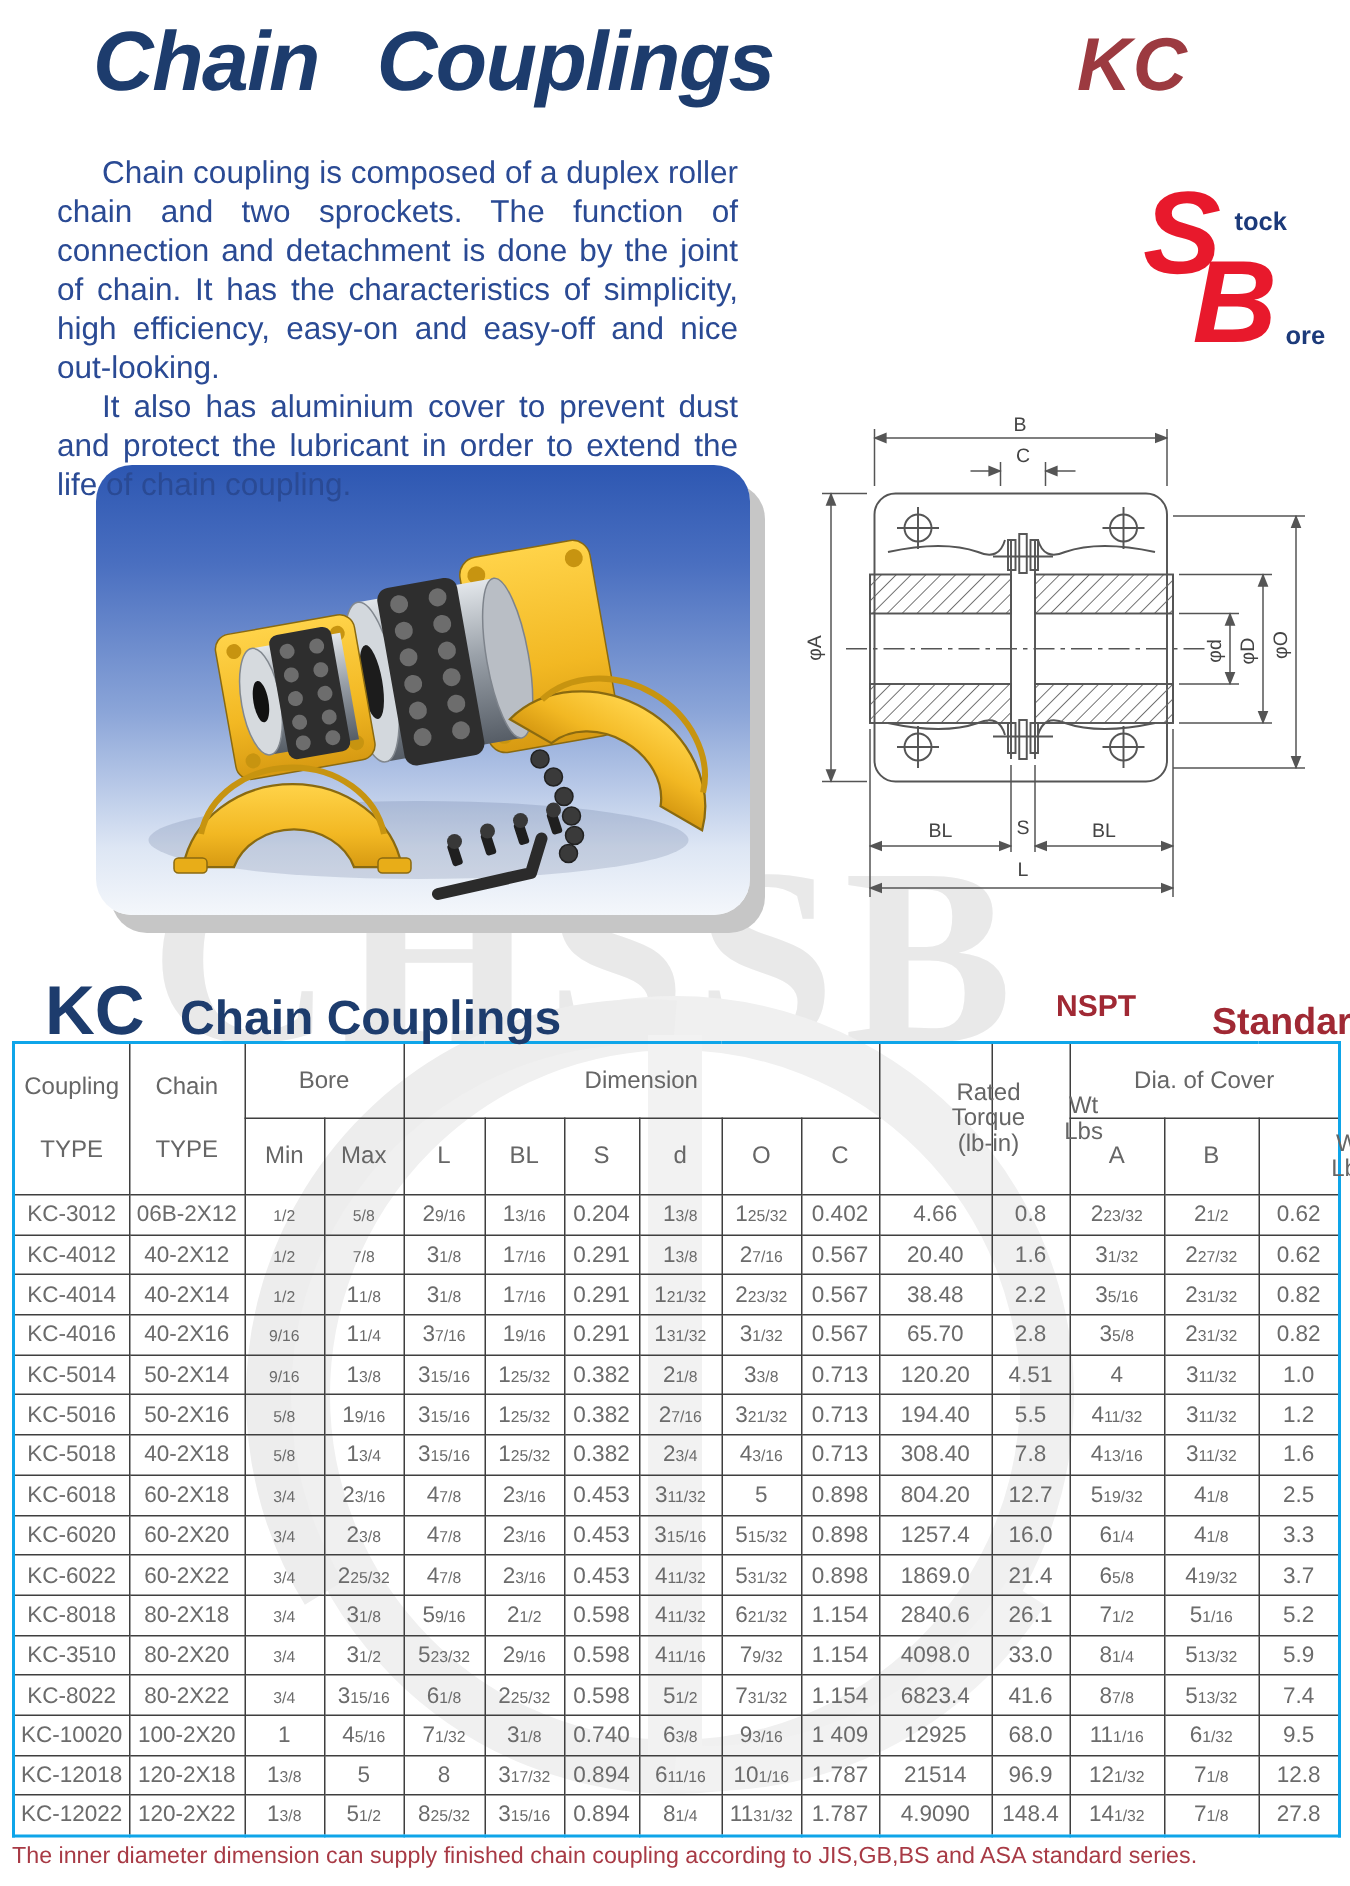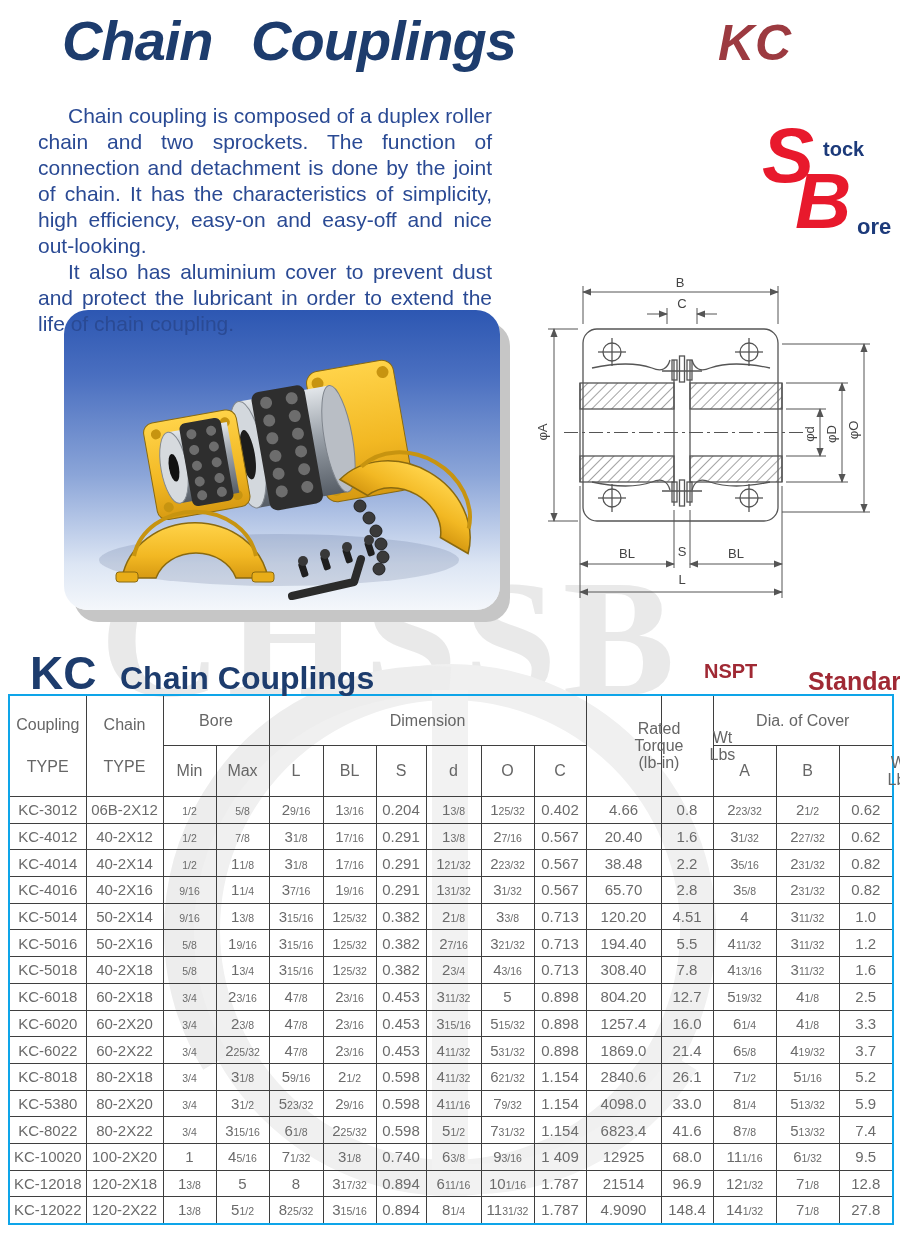--- a/index.html
+++ b/index.html
@@ -14,23 +14,23 @@
              font-style:italic; color:#9c3a40; letter-spacing:1px; z-index:3; }
 
   
   .intro { position:absolute; left:38px; top:103px; width:454px; color:#2a4a94;
            font-size:21px; line-height:26px; text-align:justify; z-index:3; }
   .intro p { text-indent:30px; }
 
   
   .sb-logo { position:absolute; left:762px; top:116px; width:130px; height:140px; z-index:3; }
   .sb-s   { position:absolute; left:0;    top:-6px;  font-size:78px; font-weight:bold; font-style:italic; color:#e8192c; }
-  .sb-tock{ position:absolute; left:61px; top:22px;  font-size:20px; font-weight:bold; color:#1c3a7a; }
+  .sb-tock{ position:absolute; left:61px; top:22px;  font-size:17px; font-weight:bold; color:#1c3a7a; }
   .sb-b   { position:absolute; left:33px; top:40px;  font-size:78px; font-weight:bold; font-style:italic; color:#e8192c; }
-  .sb-ore { position:absolute; left:95px; top:98px;  font-size:22px; font-weight:bold; color:#1c3a7a; }
+  .sb-ore { position:absolute; left:95px; top:98px;  font-size:17px; font-weight:bold; color:#1c3a7a; }
 
   
   .wm-text { position:absolute; left:100px; top:542px; font-family:"Liberation Serif", serif;
              font-weight:bold; font-size:168px; color:#e9e9e9; letter-spacing:6px; z-index:0; }
   .wm-circle { position:absolute; left:120px; top:620px; z-index:0; }
 
   
   .photo { position:absolute; left:64px; top:310px; width:436px; height:300px; border-radius:24px;
            background:linear-gradient(180deg,#2d57b2 0%, #4a6fc0 22%, #8ba5d8 55%, #dde6f4 85%, #f4f7fb 100%);
            box-shadow:10px 12px 0 0 #c6c6c6; z-index:2; overflow:hidden; }
@@ -523,21 +523,21 @@
           <td>4<span class="fr">11/32</span></td>
           <td>6<span class="fr">21/32</span></td>
           <td>1.154</td>
           <td>2840.6</td>
           <td>26.1</td>
           <td>7<span class="fr">1/2</span></td>
           <td>5<span class="fr">1/16</span></td>
           <td>5.2</td>
         </tr>
         <tr>
-          <td>KC-5380</td>
+          <td>KC-3510</td>
           <td>80-2X20</td>
           <td><span class="fr">3/4</span></td>
           <td>3<span class="fr">1/2</span></td>
           <td>5<span class="fr">23/32</span></td>
           <td>2<span class="fr">9/16</span></td>
           <td>0.598</td>
           <td>4<span class="fr">11/16</span></td>
           <td>7<span class="fr">9/32</span></td>
           <td>1.154</td>
           <td>4098.0</td>
@@ -610,14 +610,15 @@
           <td>1.787</td>
           <td>4.9090</td>
           <td>148.4</td>
           <td>14<span class="fr">1/32</span></td>
           <td>7<span class="fr">1/8</span></td>
           <td>27.8</td>
         </tr>
       </tbody>
   </table>
 
+  <div class="footer-note">The inner diameter dimension can supply finished chain coupling according to JIS,GB,BS and ASA standard series.</div>
 
 </div>
 
 </body></html>

